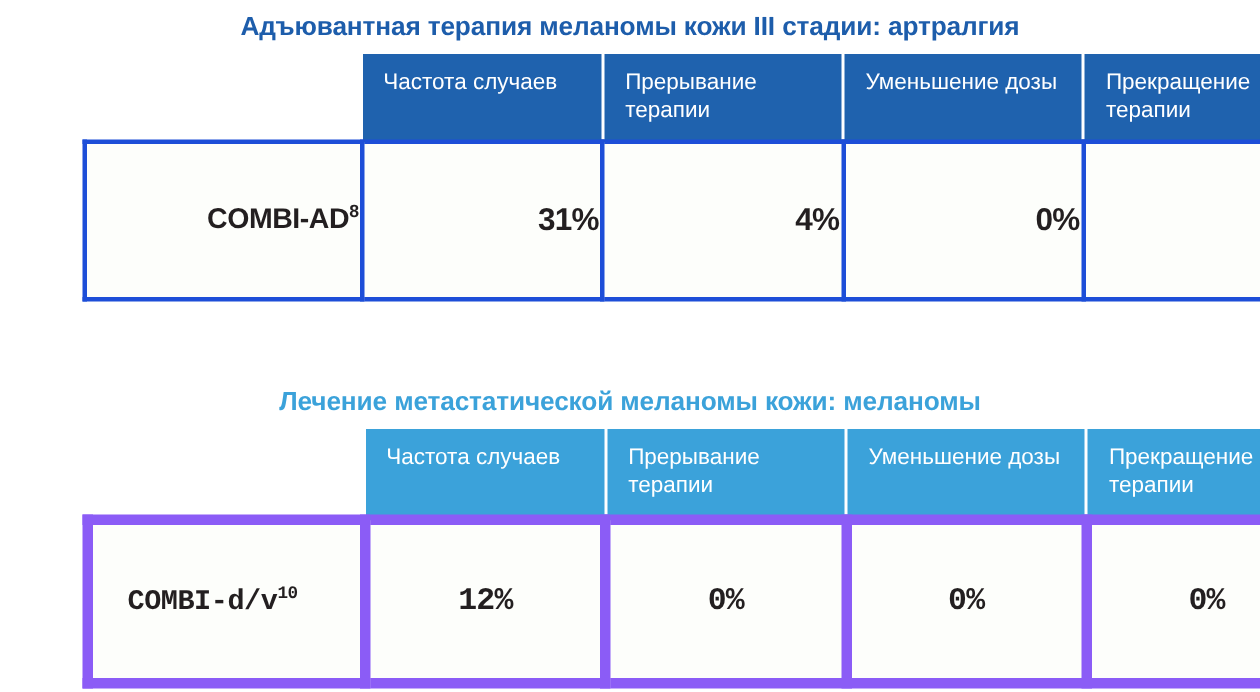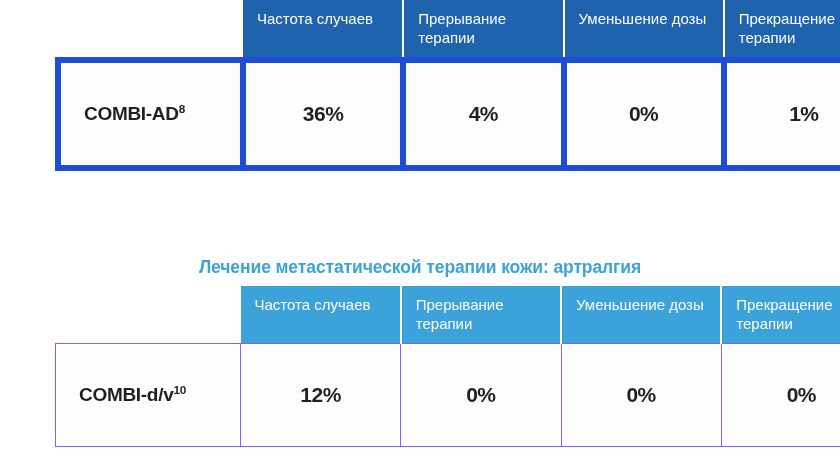--- a/index.html
+++ b/index.html
@@ -95,33 +95,36 @@
     letter-spacing: -0.3px;
   }
   tbody td sup {
     font-size: 0.62em;
     font-weight: bold;
     vertical-align: super;
     line-height: 0;
   }
 
   #table-1 tbody td {
-    border: 6px solid #1d4ed8;
+    border: 3px solid #1d4ed8;
+    text-align: right;
   }
   #table-2 tbody td {
-    border: 1px solid #8b5cf6;
+    border: 7px solid #8b5cf6;
+    font-family: Liberation Mono, monospace;
   }
 
   .pct { letter-spacing: -0.5px; }
 </style>
 </head>
 <body>
 
 <div class="section" id="section-1">
 
+  <div class="section-title" id="title-1">Адъювантная терапия меланомы кожи III стадии: артралгия</div>
 
   <div class="table-wrap">
     <table class="data-table" id="table-1">
       <colgroup>
         <col class="c-label">
           <col class="c-data">
           <col class="c-data">
           <col class="c-data">
           <col class="c-data">
       </colgroup>
@@ -130,33 +133,33 @@
           <th class="corner"></th>
           <th class="head-cell first-head">Частота случаев</th>
           <th class="head-cell">Прерывание терапии</th>
           <th class="head-cell">Уменьшение дозы</th>
           <th class="head-cell">Прекращение терапии</th>
         </tr>
       </thead>
       <tbody>
         <tr>
           <td class="label-cell"><span>COMBI-AD</span><sup>8</sup></td>
-          <td class="pct">36%</td>
+          <td class="pct">31%</td>
           <td class="pct">4%</td>
           <td class="pct">0%</td>
           <td class="pct">1%</td>
         </tr>
       </tbody>
     </table>
   </div>
 </div>
 
 <div class="section" id="section-2">
 
-  <div class="section-title" id="title-2">Лечение метастатической терапии кожи: артралгия</div>
+  <div class="section-title" id="title-2">Лечение метастатической меланомы кожи: меланомы</div>
 
   <div class="table-wrap">
     <table class="data-table" id="table-2">
       <colgroup>
         <col class="c-label">
           <col class="c-data">
           <col class="c-data">
           <col class="c-data">
           <col class="c-data">
       </colgroup>

